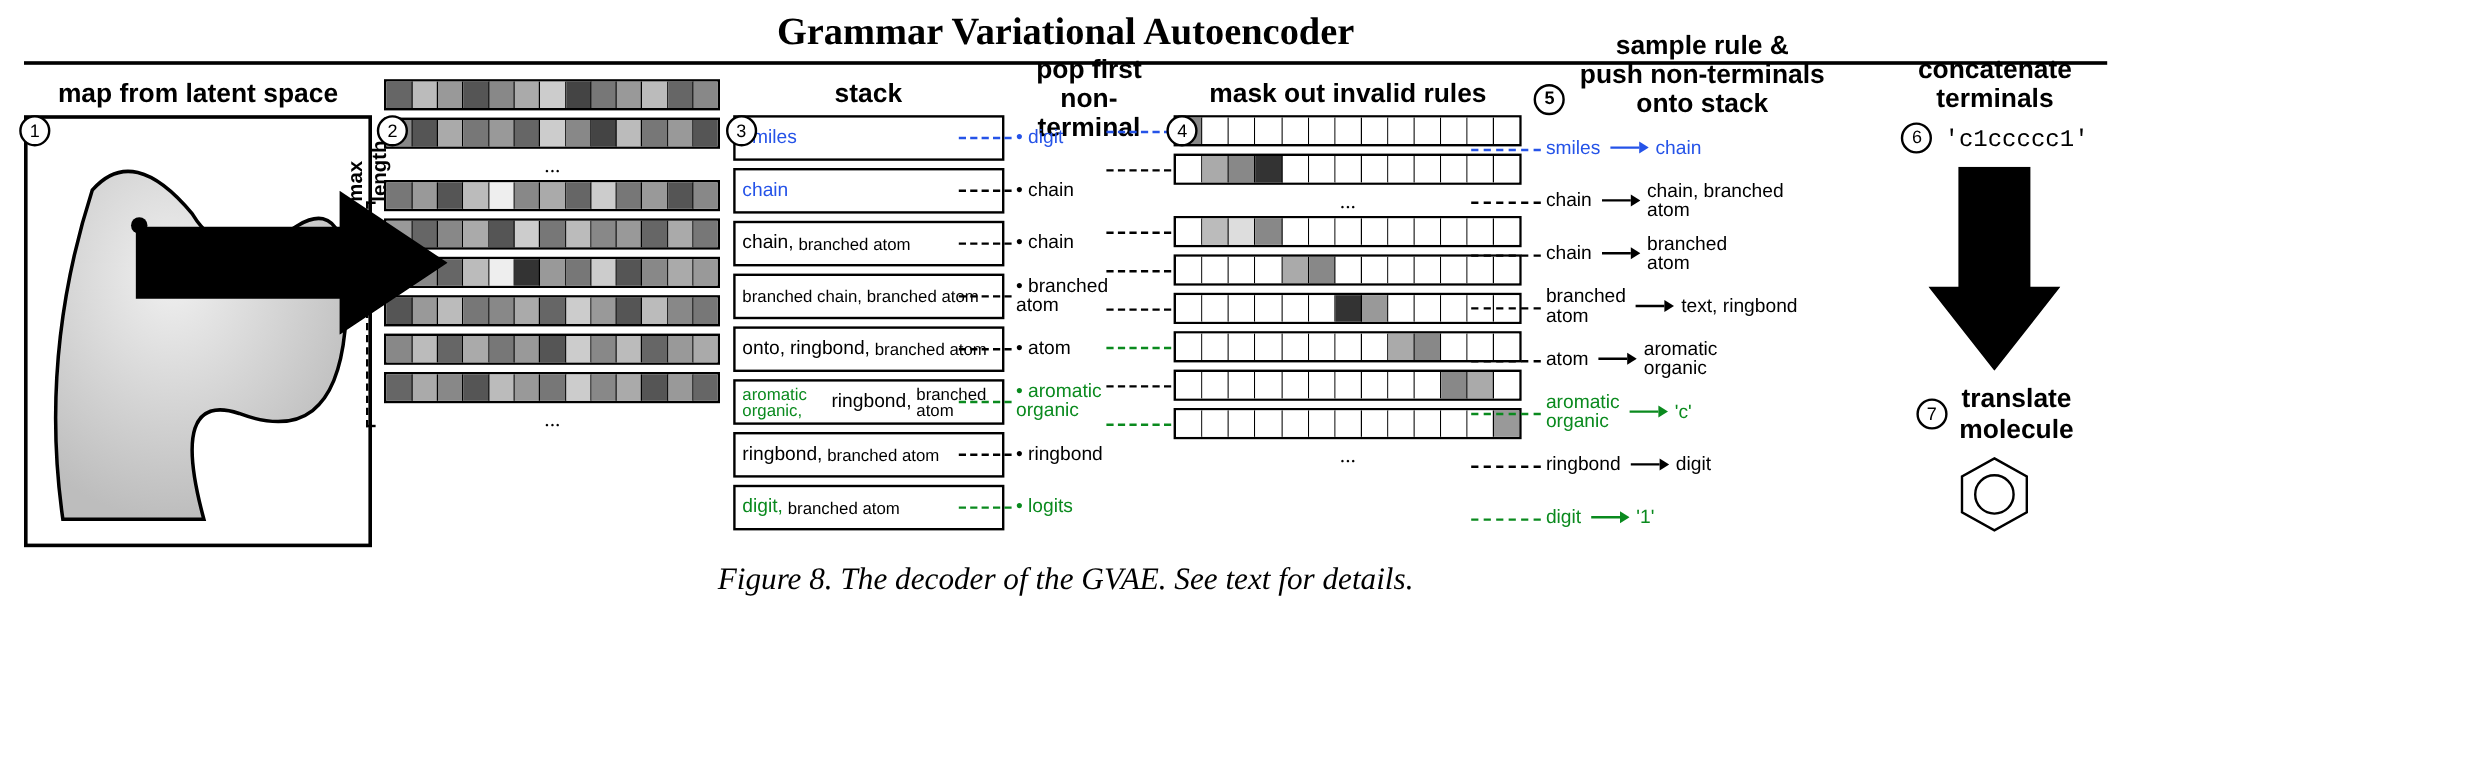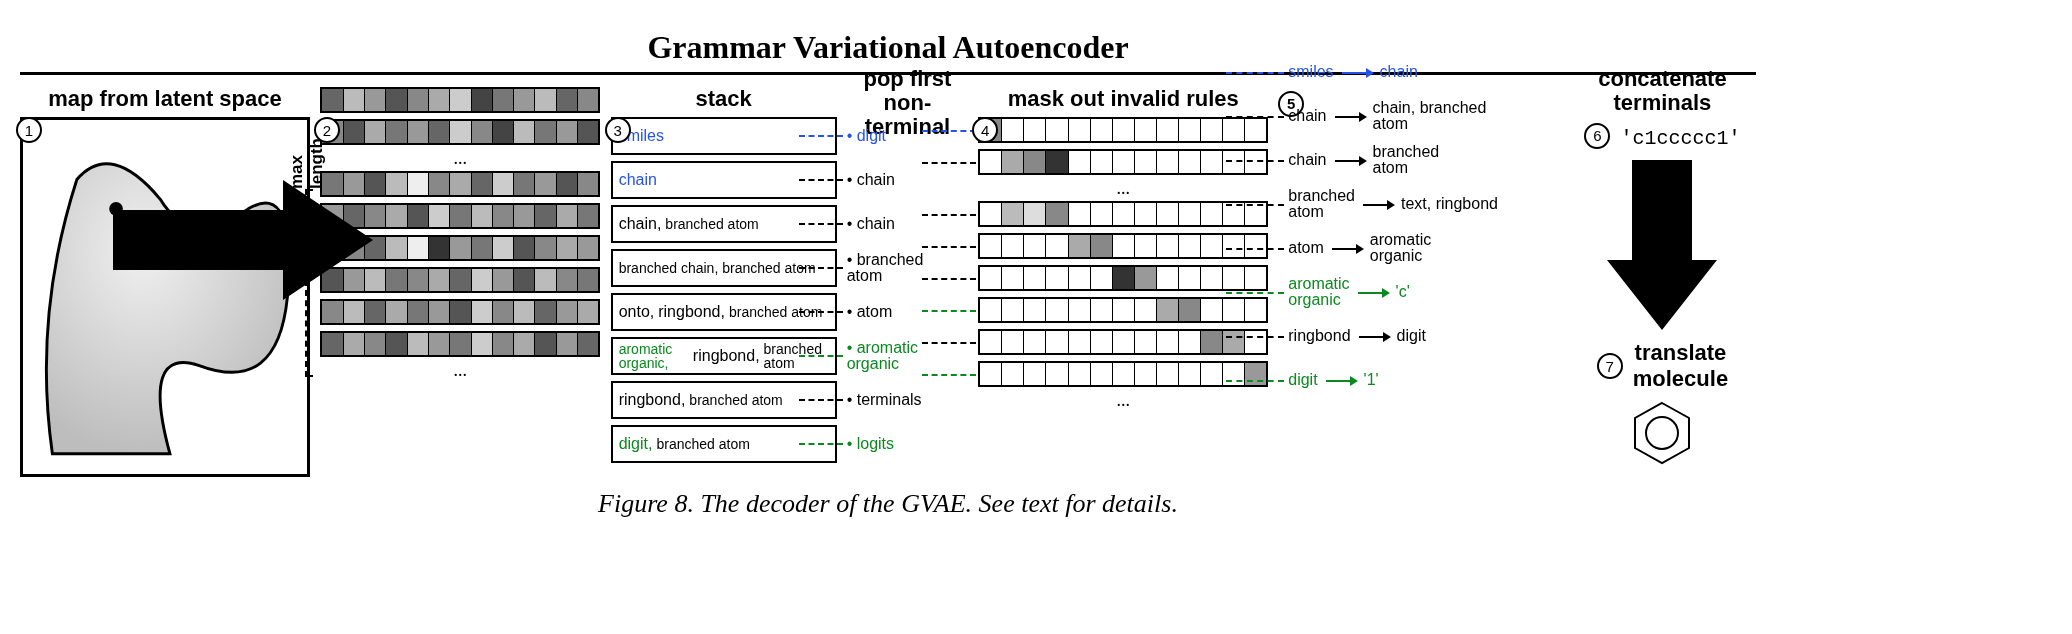--- a/index.html
+++ b/index.html
@@ -1,18 +1,18 @@
 <!DOCTYPE html>
 <html><head>
 <meta charset="utf-8">
 <style>
   * { box-sizing: border-box; margin: 0; padding: 0; }
   body { font-family: Georgia, 'Times New Roman', serif; background: #fff; width: 2072px; }
   
-  .page { width: 1776px; padding: 0 20px; margin-top: 21px; }
+  .page { width: 1776px; padding: 0 20px; }
   .title { text-align: center; font-weight: bold; font-size: 32px; padding: 8px 0 6px 0; border-bottom: 3px solid #000; }
   .figure-row { display: flex; align-items: flex-start; gap: 10px; padding: 12px 0 6px 0; position: relative; }
   .caption { text-align: center; font-style: italic; font-size: 26px; padding: 6px 0; }
   .caption .figlabel { font-style: italic; }
   
   .step-badge { position: absolute; width: 26px; height: 26px; border: 2px solid #000; border-radius: 50%; background: #fff; display: flex; align-items: center; justify-content: center; font-size: 15px; font-family: Arial, sans-serif; z-index: 5; }
   
   .col-head { font-weight: bold; font-size: 22px; text-align: center; line-height: 1.1; margin-bottom: 6px; font-family: Arial, sans-serif; white-space: nowrap; }
   .col-head.multi { white-space: normal; }
   
@@ -280,21 +280,21 @@
 
     <div class="col-popped">
       <div class="col-head multi" style="height:44px; margin-top:-20px;" id="head-popped">pop first<br>non-terminal</div>
       <div class="popped-col" id="popped-col">
           <div class="popped-item fg-blue">• digit</div>
           <div class="popped-item">• chain</div>
           <div class="popped-item">• chain</div>
           <div class="popped-item">• branched<br>atom</div>
           <div class="popped-item">• atom</div>
           <div class="popped-item fg-green">• aromatic<br>organic</div>
-          <div class="popped-item">• terminals</div>
+          <div class="popped-item">• ringbond</div>
           <div class="popped-item fg-green">• logits</div>
         </div>
     </div>
 
     <div class="col-mask">
       <div class="step-badge" style="top:30px; left:-6px;">4</div>
       <div class="col-head">mask out invalid rules</div>
       <div class="mask-stack" id="mask-stack">
           <div class="mask-row c-blue">
             <div class="mcell" style="background: rgb(136, 136, 136);"></div>
@@ -416,20 +416,21 @@
             <div class="mcell" style="background: rgb(255, 255, 255);"></div>
             <div class="mcell" style="background: rgb(255, 255, 255);"></div>
             <div class="mcell" style="background: rgb(153, 153, 153);"></div>
           </div>
           <div class="dots">...</div>
         </div>
     </div>
 
     <div class="col-sample">
       <div class="col-head multi" style="margin-top:-40px; position:relative;">
+        <span id="head-sample-text">sample rule &amp;<br>push non-terminals<br>onto stack</span>
         <span class="badge-inline" style="position:absolute; left:0; top:44px;">5</span>
       </div>
       <div class="sample-col" id="sample-col">
           <div class="sample-item c-blue">
             <span class="fg-blue">smiles</span>
             <span class="rarrow"><svg width="34" height="14">
                 <line x1="2" y1="7" x2="26" y2="7" stroke="#2553e8" stroke-width="2"></line>
                 <path d="M26 2 L34 7 L26 12 Z" fill="#2553e8"></path>
               </svg></span>
             <span class="fg-blue">chain</span>

